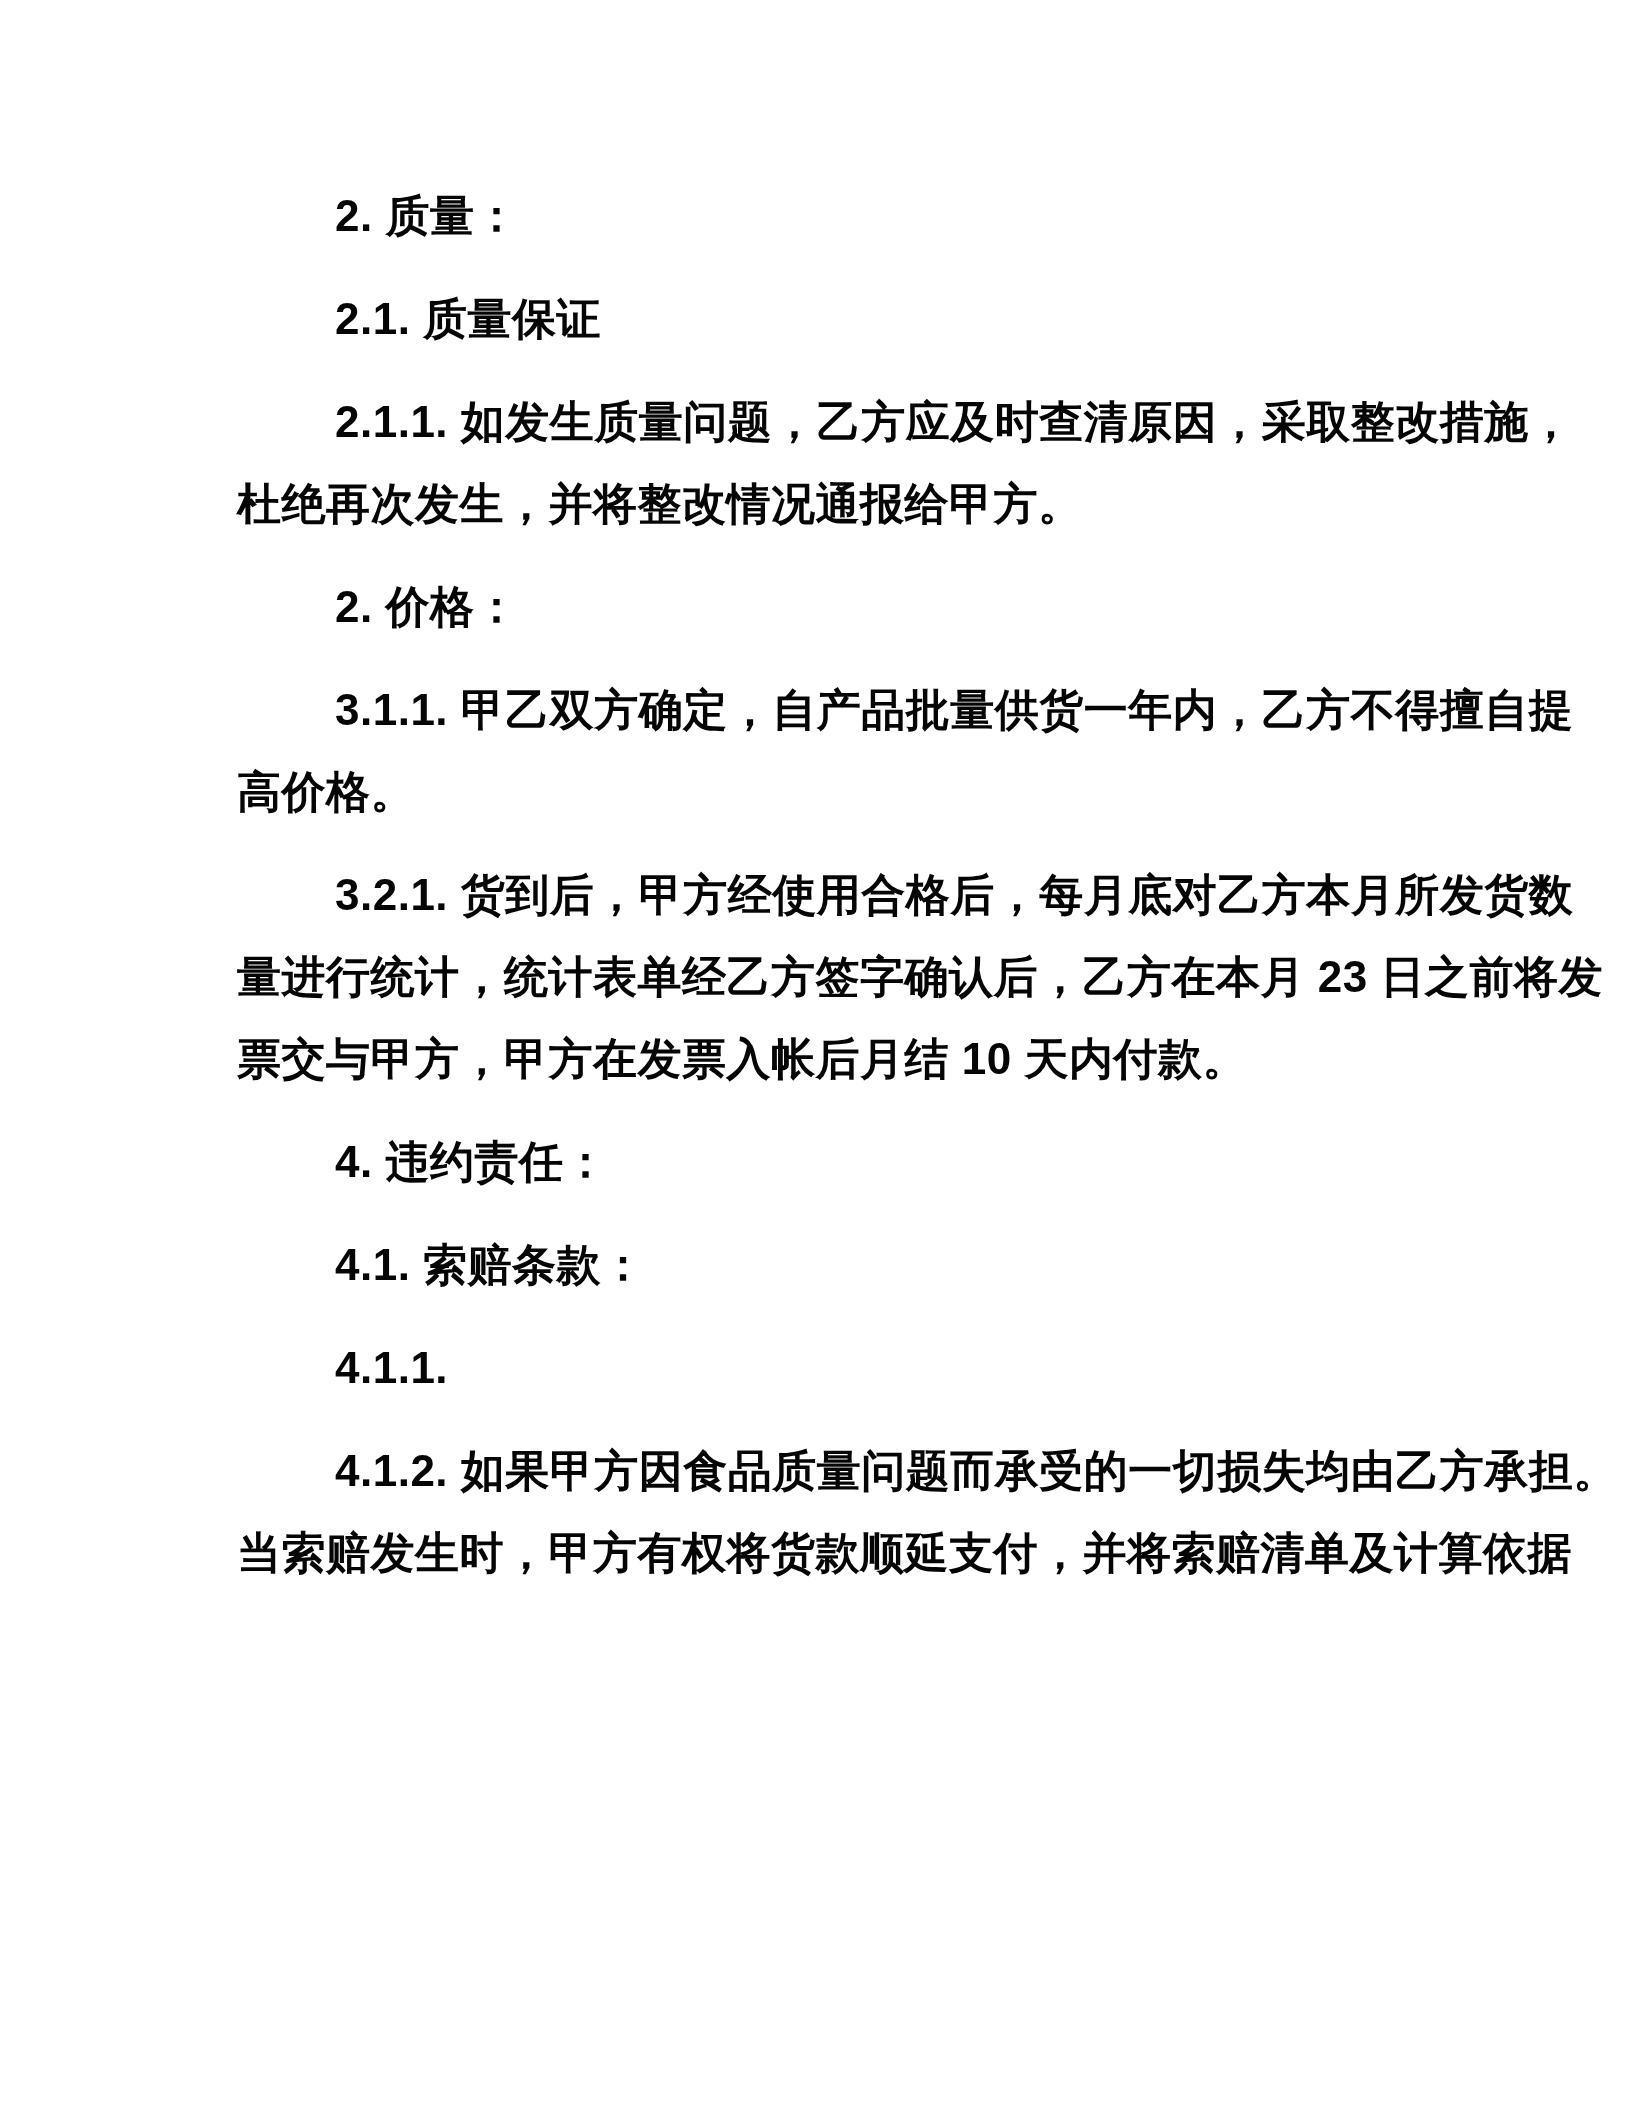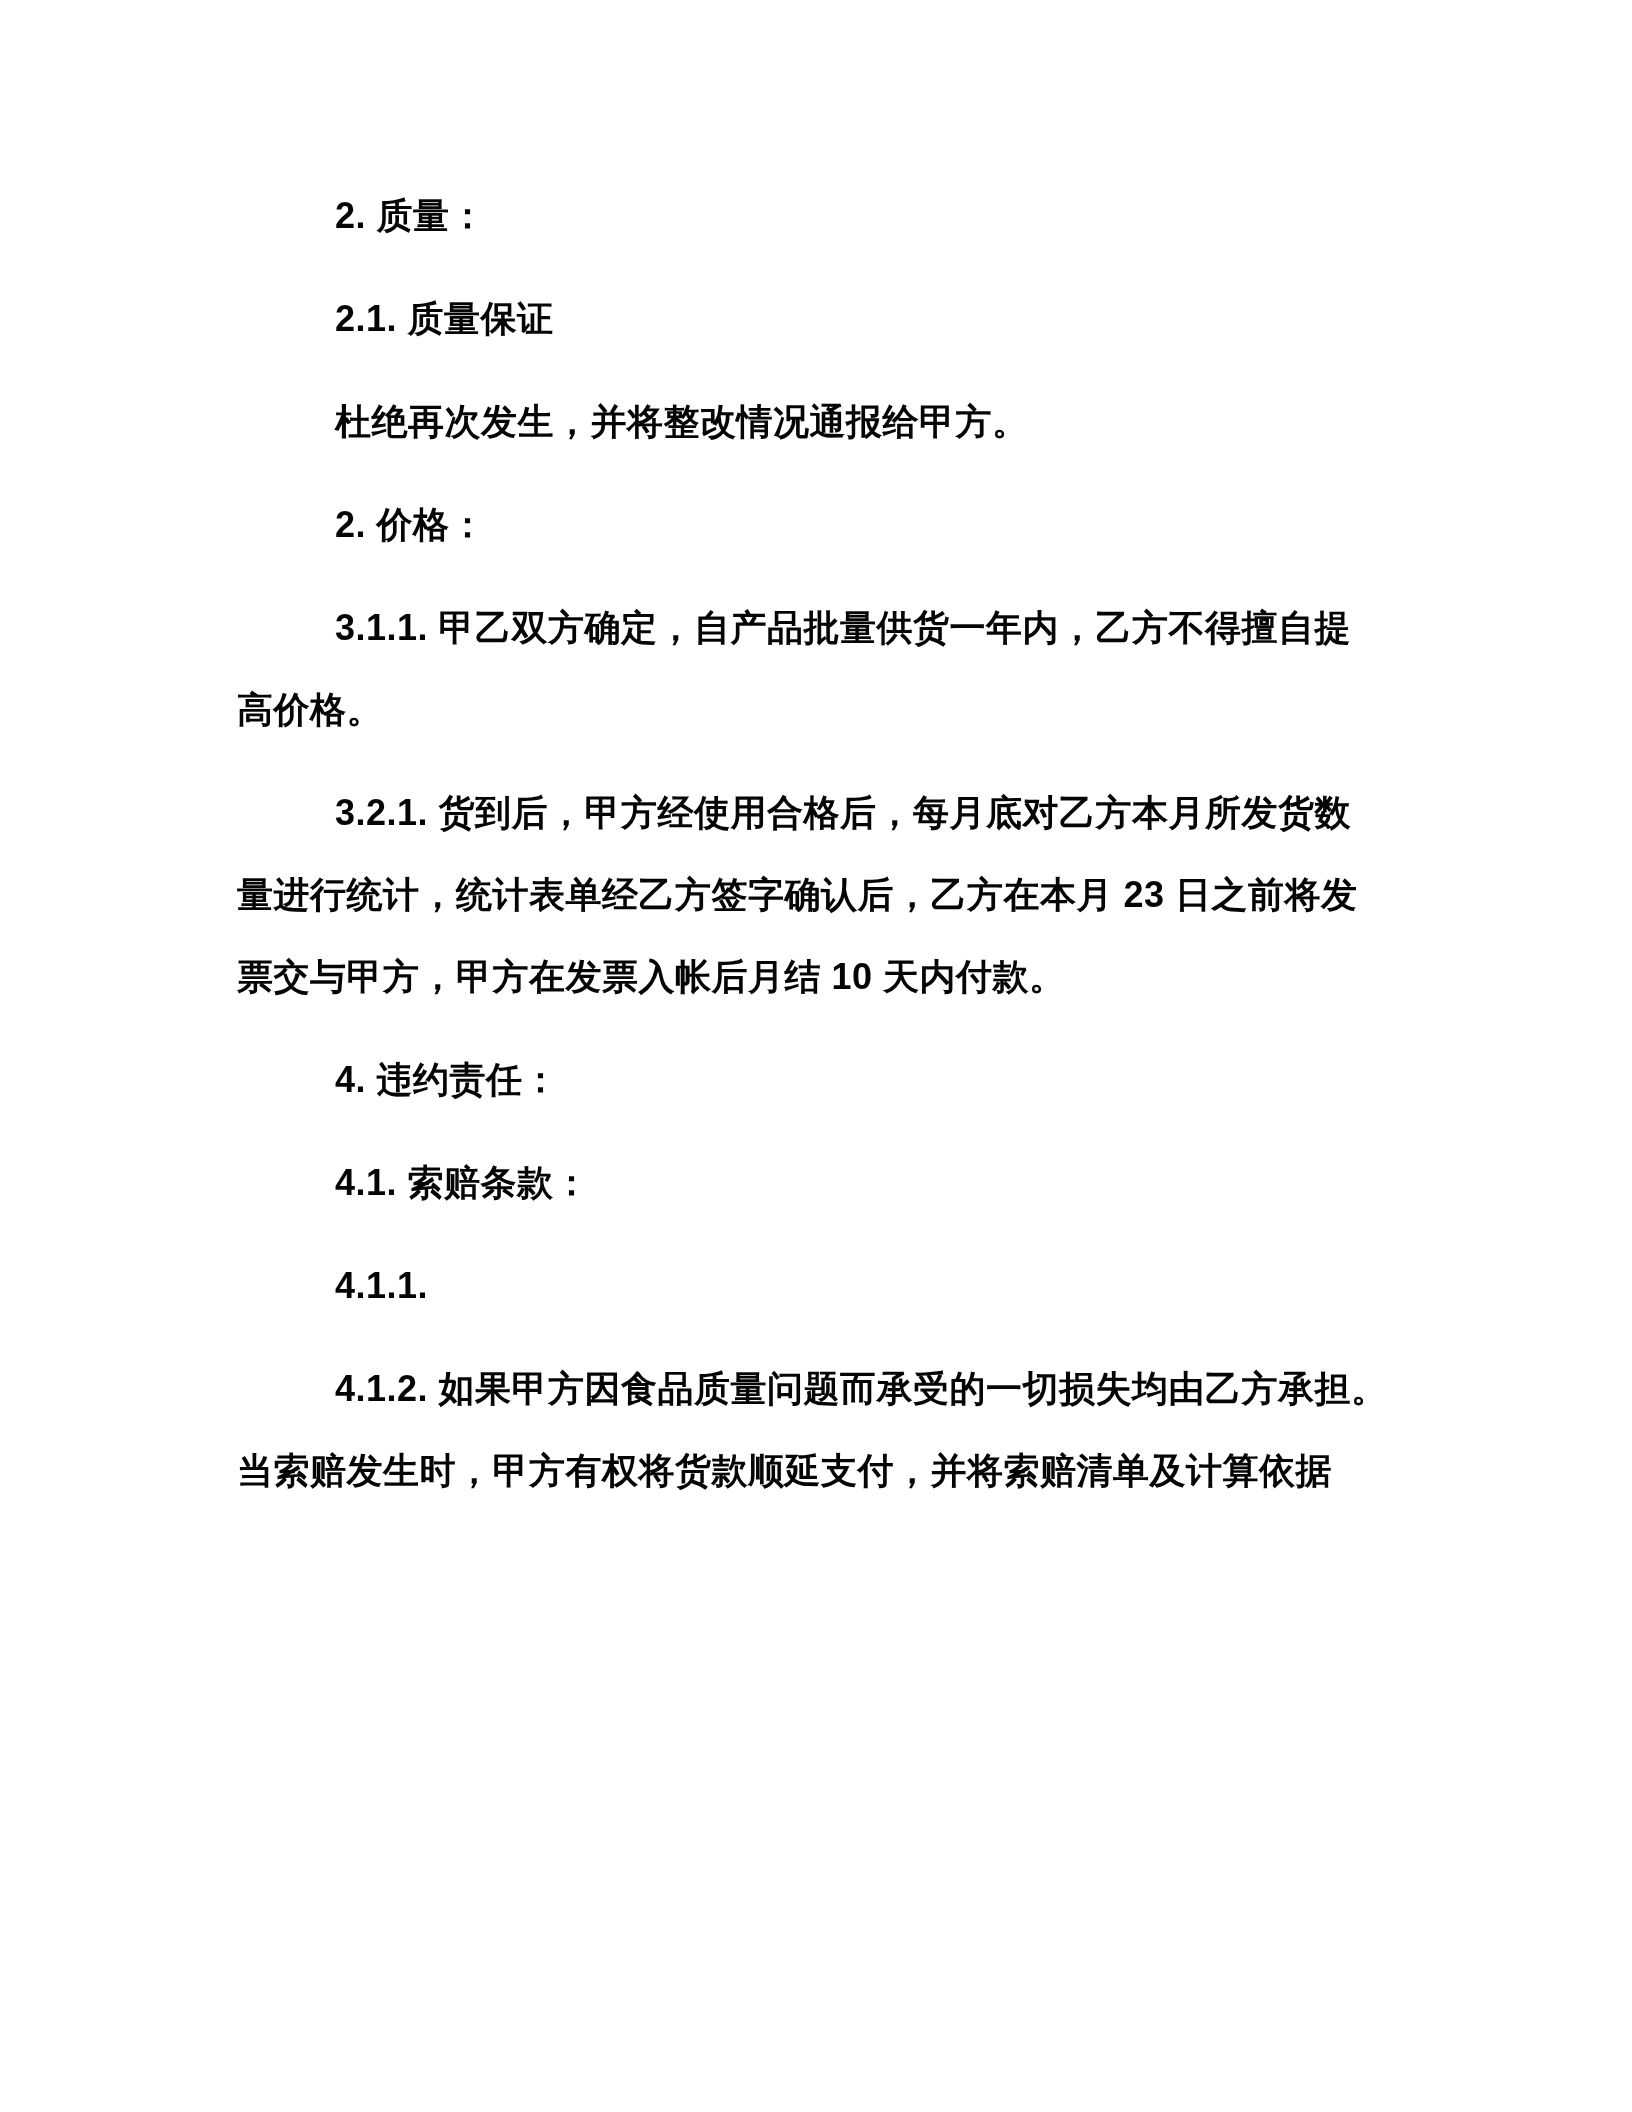--- a/index.html
+++ b/index.html
@@ -10,21 +10,21 @@
   .page {
     position: relative;
     width: 1632px;
     height: 2112px;
     box-sizing: border-box;
     padding: 175px 185px 0 237px;
     background: #ffffff;
     overflow: hidden;
     font-family: "Liberation Sans", sans-serif;
     font-weight: 600;
-    font-size: 36px;
+    font-size: 44px;
     color: #050505;
   }
   .para {
     margin: 0 0 21px 0;
     padding: 0;
   }
   .line {
     display: block;
     height: 82px;
     line-height: 82px;
@@ -43,20 +43,21 @@
 
   <p class="para">
     <span class="line">2. 质量：</span>
   </p>
 
   <p class="para">
     <span class="line">2.1. 质量保证</span>
   </p>
 
   <p class="para">
+    <span class="line">2.1.1. 如发生质量问题，乙方应及时查清原因，采取整改措施，</span>
     <span class="line">杜绝再次发生，并将整改情况通报给甲方。</span>
   </p>
 
   <p class="para">
     <span class="line">2. 价格：</span>
   </p>
 
 
   <p class="para">
     <span class="line">3.1.1. 甲乙双方确定，自产品批量供货一年内，乙方不得擅自提</span>

